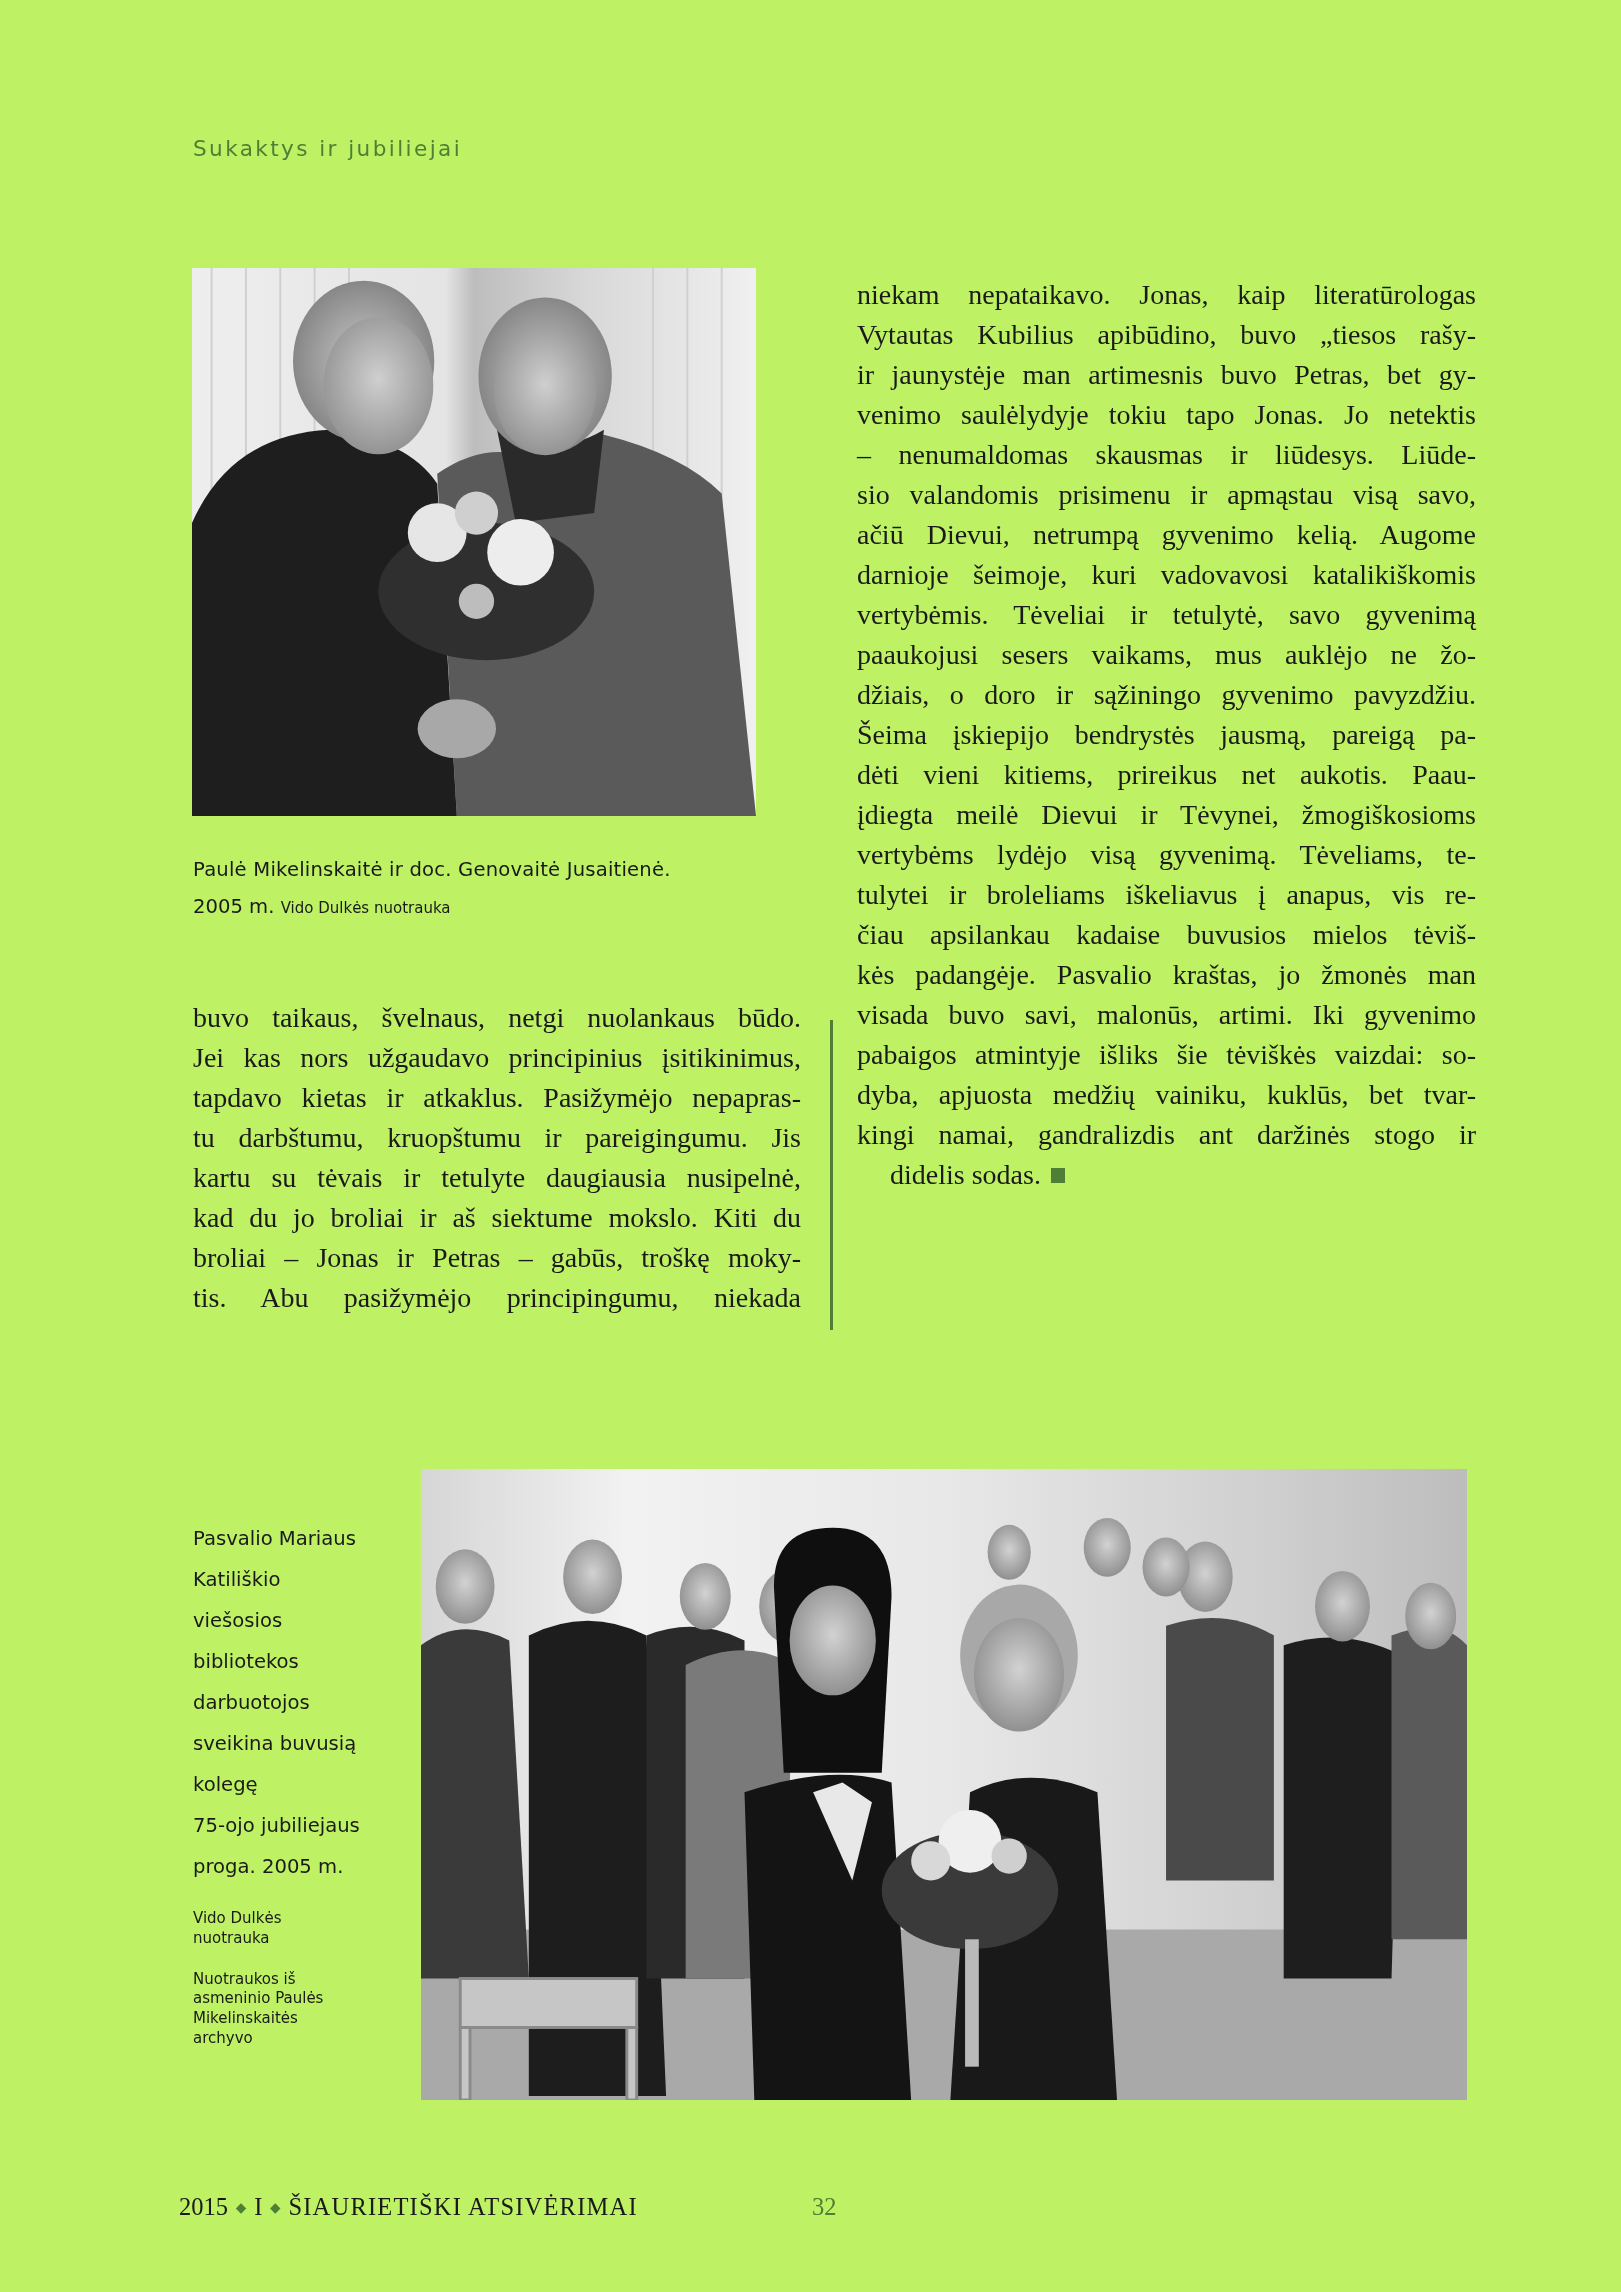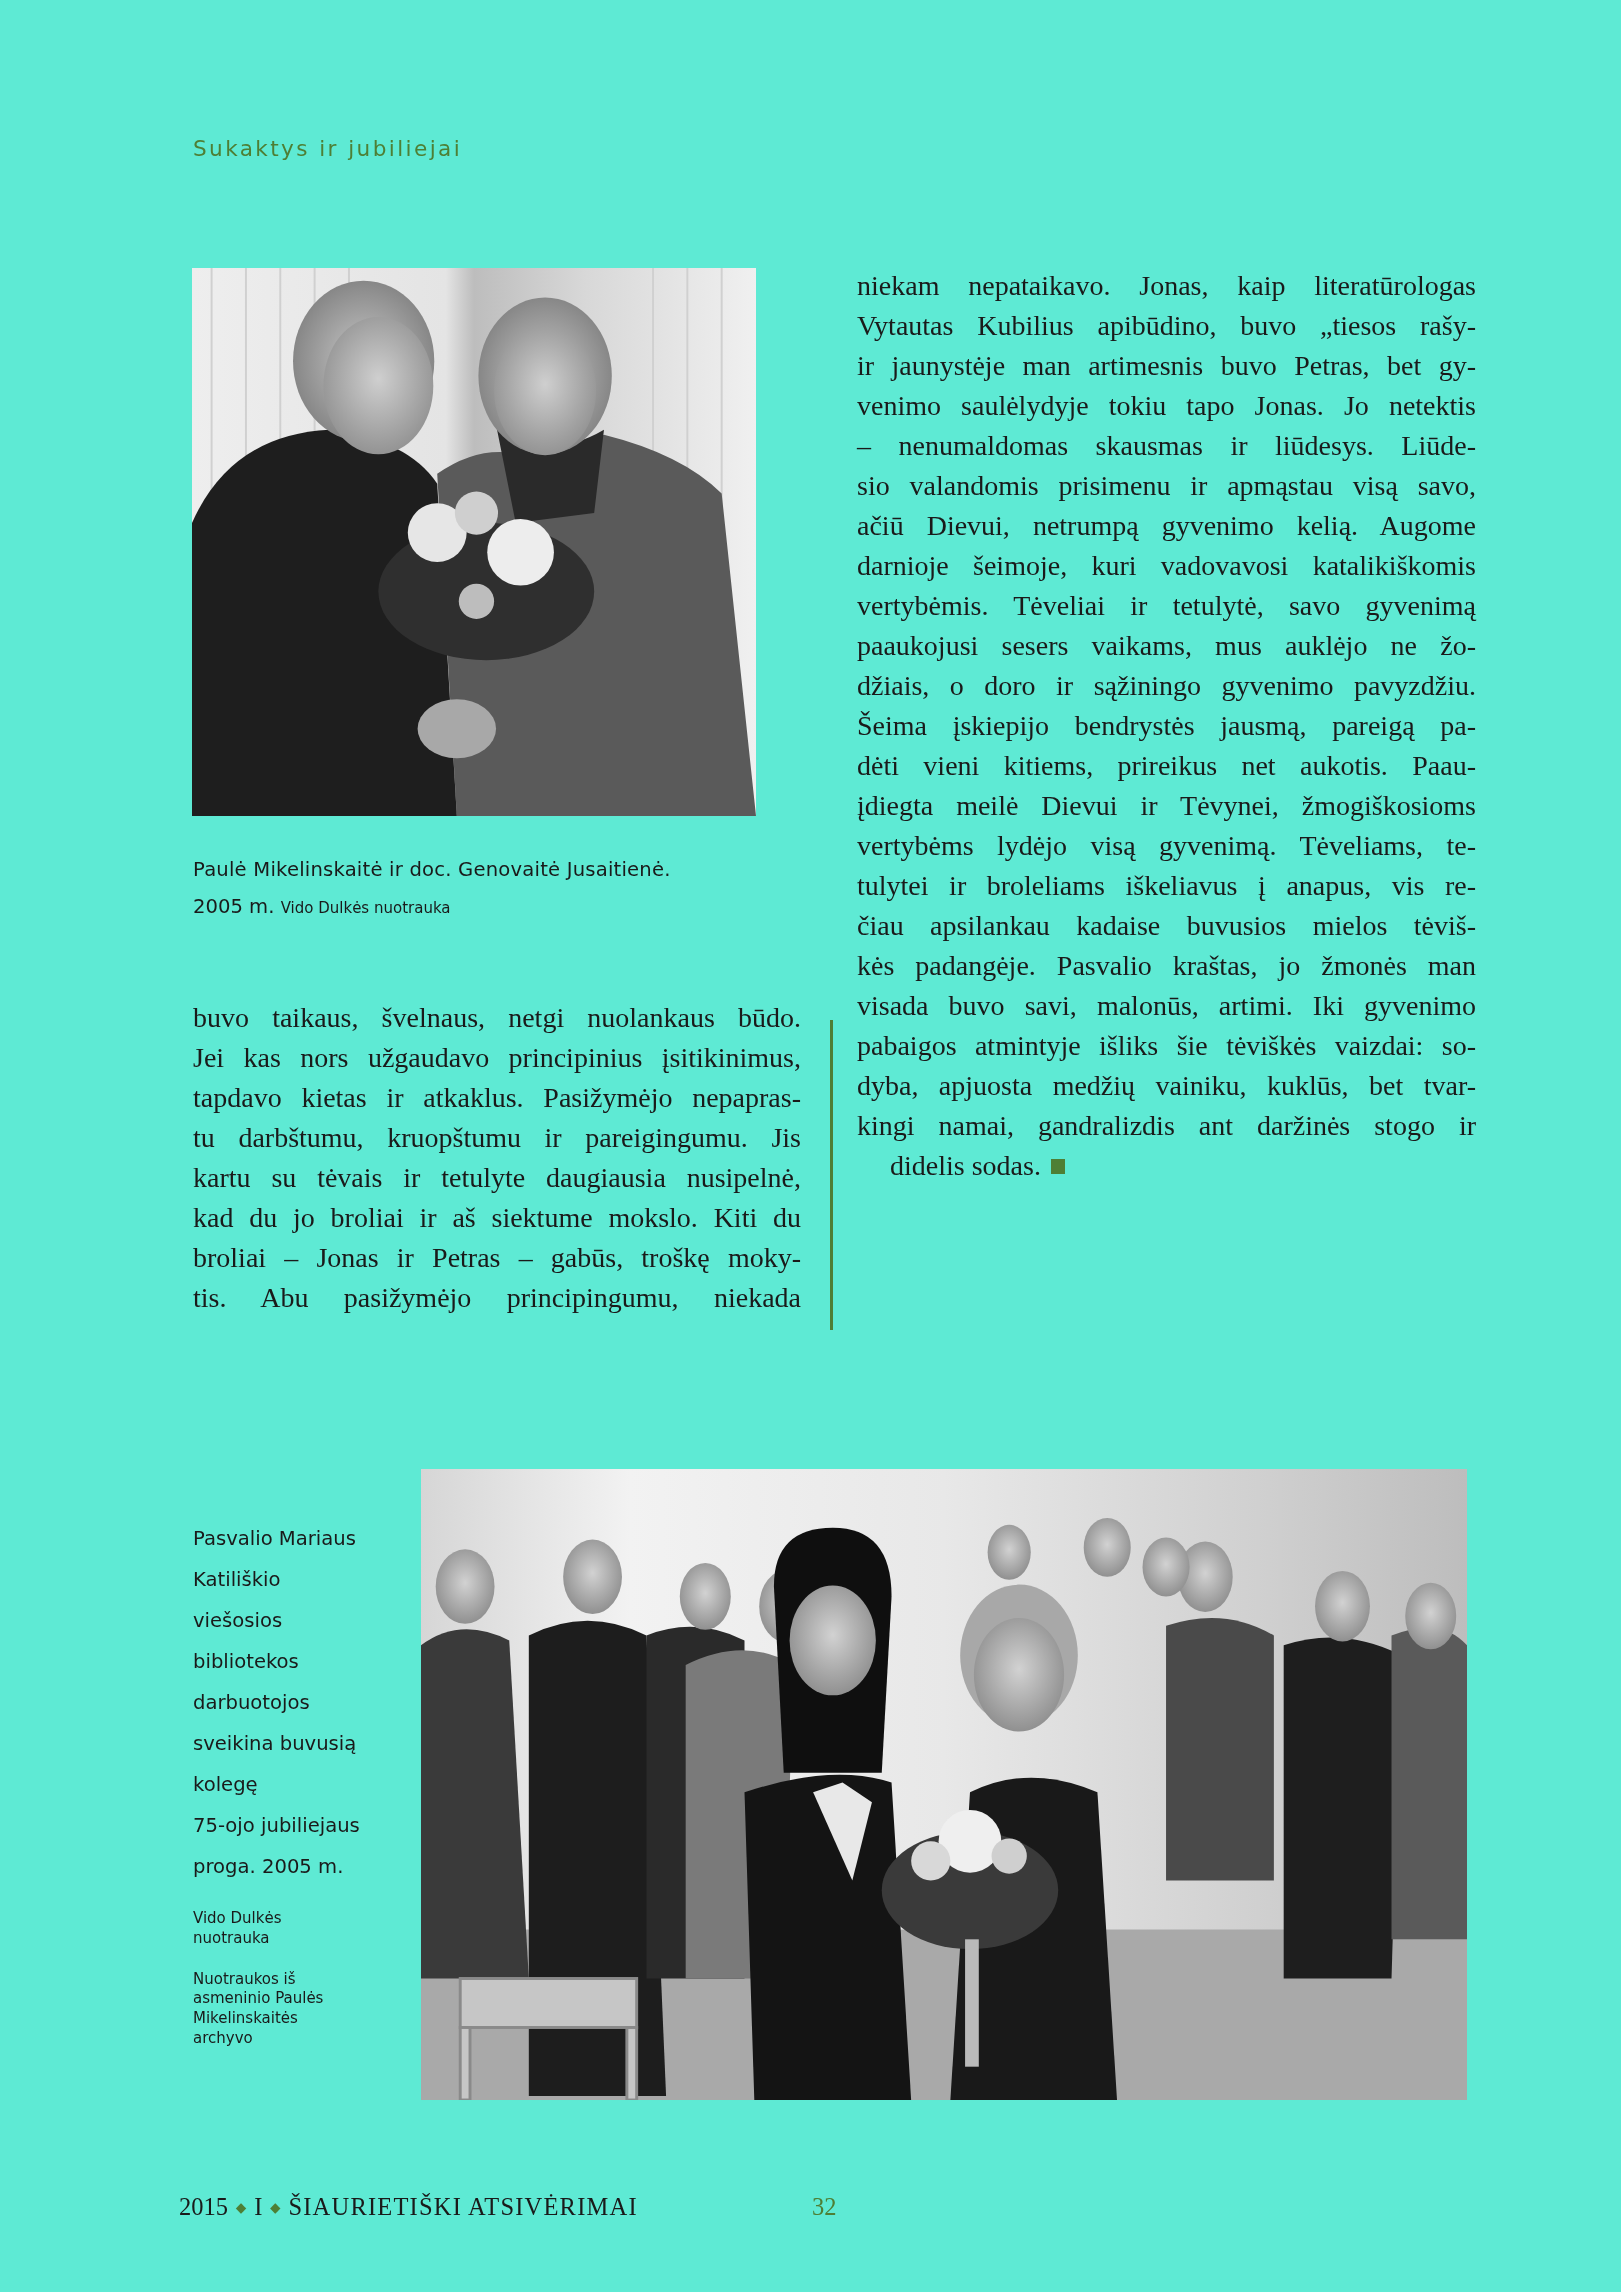--- a/index.html
+++ b/index.html
@@ -1,17 +1,17 @@
 <!DOCTYPE html>
 <html><head>
 <meta charset="utf-8">
 <style>
   html, body { margin: 0; padding: 0; background: #ffffff; }
   body { width: 1621px; height: 2293px; position: relative; overflow: hidden; }
-  .page { position: absolute; inset: 0; background: #5eead4; text-decoration: underline; }
+  .page { position: absolute; inset: 0; background: #bef264; text-decoration: underline; }
 
   .running-head {
     position: absolute; left: 193px; top: 136px;
     font-family: "DejaVu Sans", sans-serif; font-size: 21.6px;
     letter-spacing: 2.4px; color: #4e7f35;
   }
 
   .photo { position: absolute; overflow: hidden; background: #888; }
   .photo svg { display: block; width: 100%; height: 100%; }
 
@@ -26,21 +26,21 @@
   .caption-top .line2 { font-size: 19.6px; line-height: 37px; }
   .caption-top .credit { font-size: 15px; }
 
   .col {
     position: absolute; font-family: "Liberation Serif", "DejaVu Serif", serif;
     font-size: 28px; line-height: 40px; color: #1a1a1a;
   }
   .col .ln { display: block; white-space: nowrap; text-align: justify; text-align-last: justify; }
   .col .ln.last { text-align-last: left; margin-left: 33px; }
   .col-left { left: 193px; top: 998px; width: 608px; }
-  .col-right { left: 857px; top: 266px; width: 619px; }
+  .col-right { left: 857px; top: 275px; width: 619px; }
 
   .divider {
     position: absolute; left: 830px; top: 1020px; width: 2.9px; height: 310px;
     background: #4e7f35;
   }
 
   .end-square {
     display: inline-block; width: 14.7px; height: 14.7px; background: #4e7f35;
     margin-left: 9.8px; vertical-align: 1px;
   }

